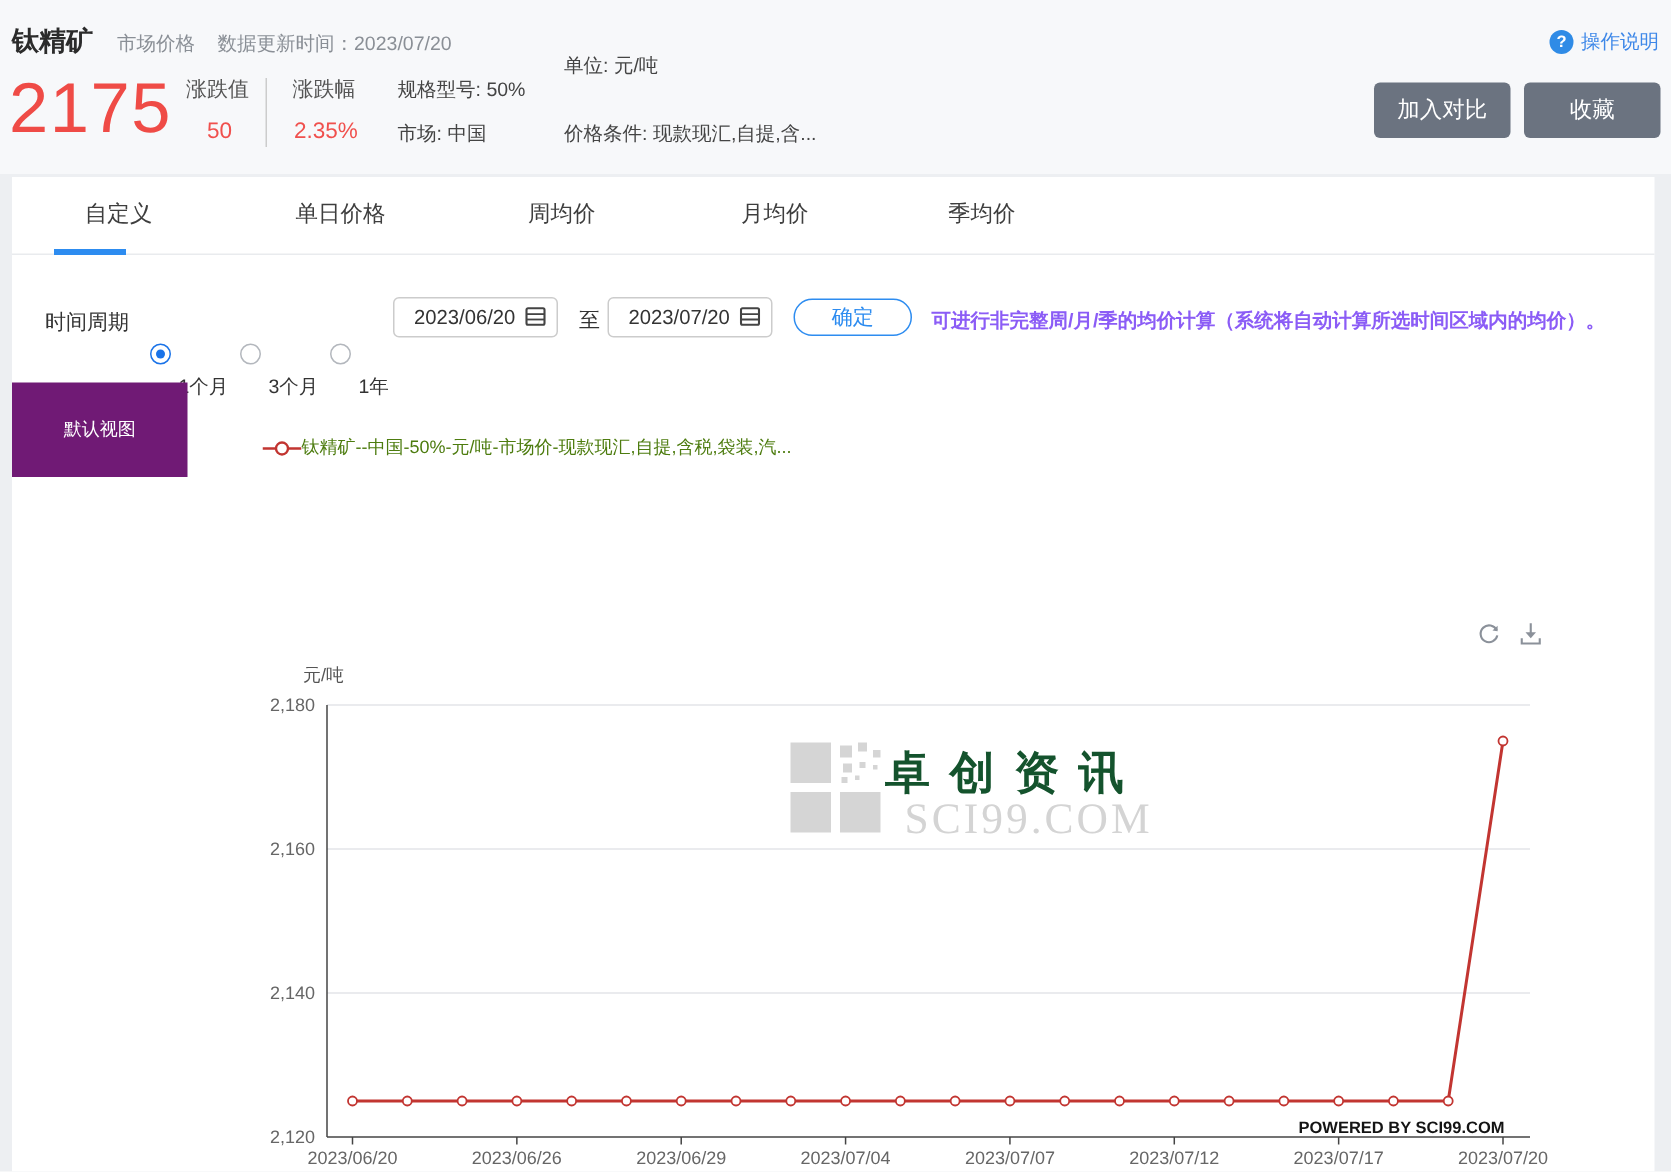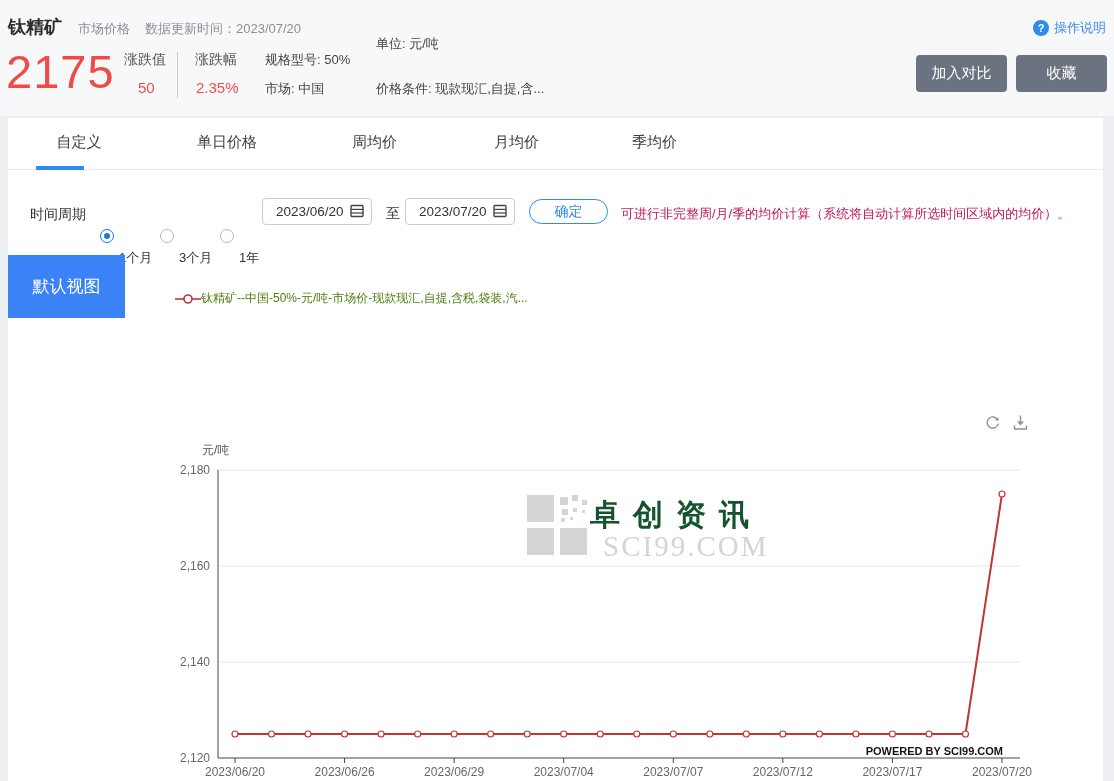--- a/index.html
+++ b/index.html
@@ -34,23 +34,23 @@
   .ctl-label { position:absolute; left:22px; top:88px; font-size:14px; color:#333; }
   .radio { position:absolute; top:86px; display:flex; align-items:center; gap:5px; cursor:pointer; }
   .radio .circ { width:14px; height:14px; border-radius:50%; border:1px solid #b3b7bd; background:#fff; position:relative; }
   .radio.sel .circ { border-color:#1a73e8; }
   .radio.sel .circ::after { content:""; position:absolute; left:3px; top:3px; width:6px; height:6px; border-radius:50%; background:#1a73e8; }
   .radio .rl { font-size:13px; color:#333;margin-top:45px; }
   .date-input { position:absolute; top:80px; width:110px; height:27px; border:1px solid #ccc; border-radius:4px; background:#fff; font-size:13.5px; color:#333; padding:0 26px 0 13px; font-family:inherit; }
   .cal-ic { position:absolute; top:86px; width:14px; height:14px; }
   .to-label { position:absolute; left:378px; top:87px; font-size:14px; color:#333; }
   .confirm-btn { position:absolute; left:521px; top:81px; width:79px; height:25px; border:1px solid #2d8cf0; border-radius:13px; background:#fff; color:#2d8cf0; font-size:14px; cursor:pointer; font-family:inherit; }
-  .hint { position:absolute; left:613px; top:87px; font-size:13px; color:#be185d; }
-
-  .default-view { position:absolute; left:0; top:137px; width:117px; height:63px; background:#3b82f6; color:#fff; font-size:17px; display:flex; align-items:center; justify-content:center; cursor:pointer; }
+  .hint { position:absolute; left:613px; top:87px; font-size:13px; color:#8b5cf6;font-weight:bold; }
+
+  .default-view { position:absolute; left:0; top:137px; width:117px; height:63px; background:#701a75; color:#fff; font-size:12px; display:flex; align-items:center; justify-content:center; cursor:pointer; }
   .legend { position:absolute; left:167px; top:172px; display:flex; align-items:center; cursor:pointer; }
   .legend .lg-txt { font-size:12px; color:#4d7c0f; margin-left:0; }
 
   .chart-ic { position:absolute; top:296px; width:17px; height:17px; cursor:pointer; }
   .ic-refresh { left:976px; }
   .ic-download { left:1004px; }
 
   .ylabel { position:absolute; left:194px; top:324px; font-size:12px; color:#555; }
   .chart-svg { position:absolute; left:140px; top:332px; font-family:"Liberation Sans", sans-serif; }
 

